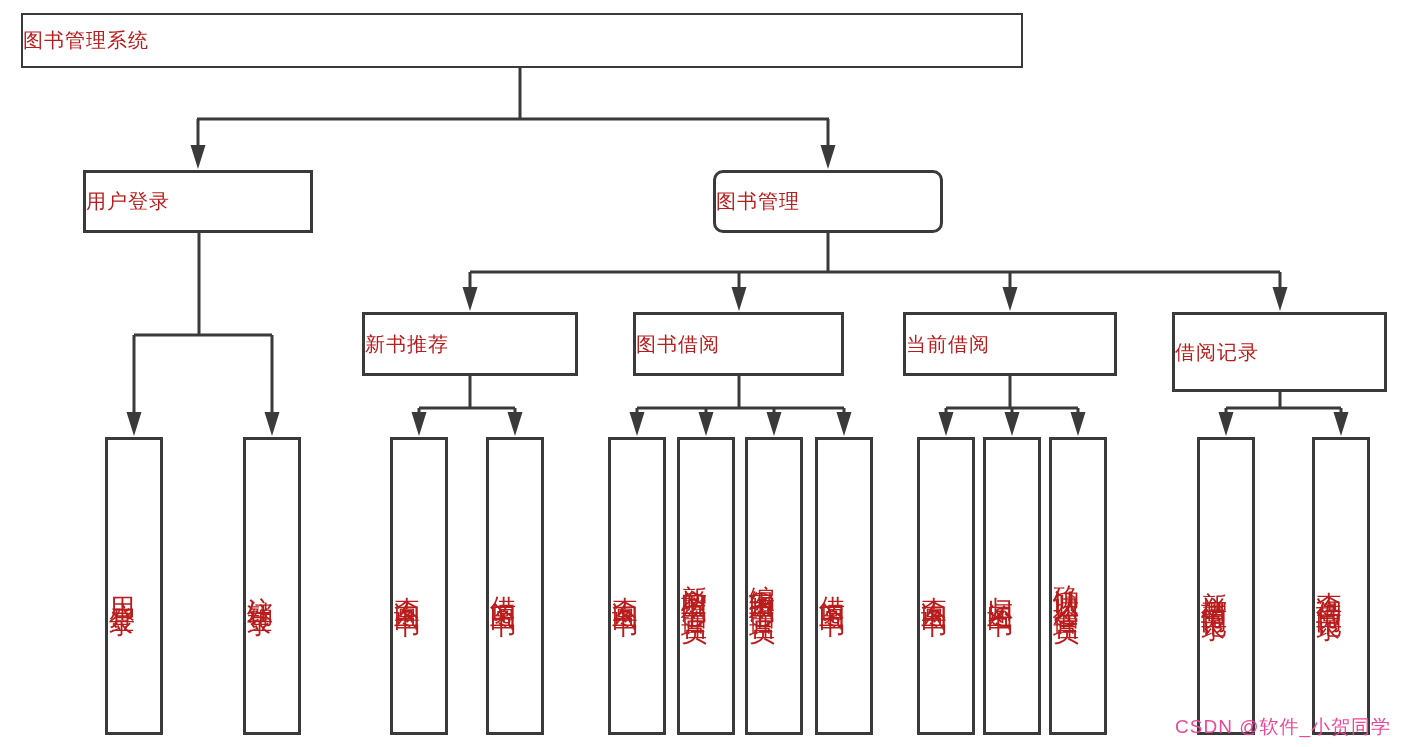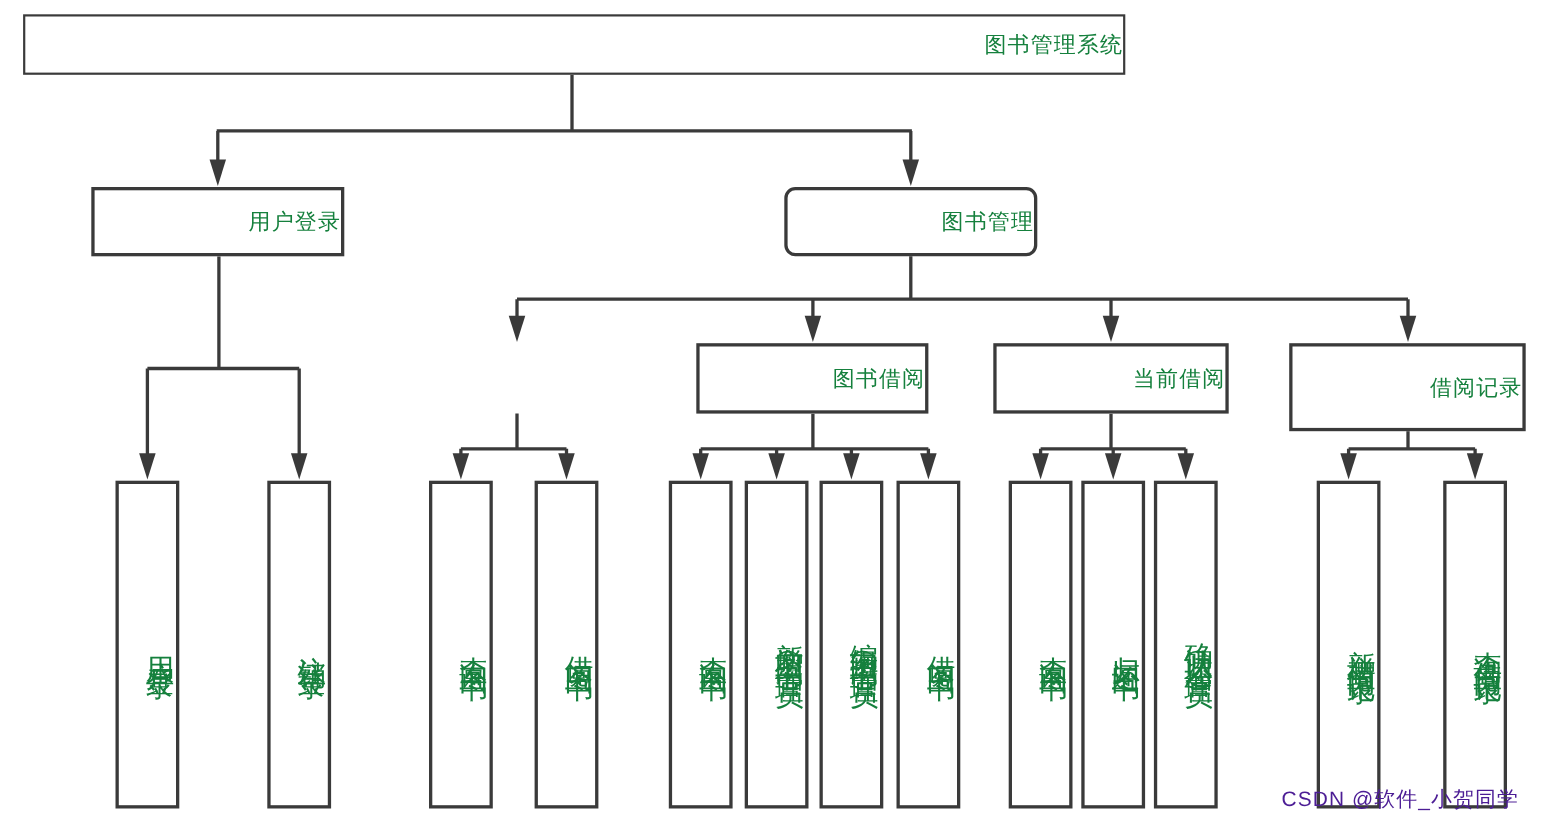--- a/index.html
+++ b/index.html
@@ -21,24 +21,24 @@
     top: 0;
     width: 1405px;
     height: 747px;
     pointer-events: none;
   }
   .box {
     position: absolute;
     box-sizing: border-box;
     background: #ffffff;
     border: 3px solid #3a3a3a;
-    color: #15803d;
+    color: #b91c1c;
     display: flex;
     align-items: center;
-    justify-content: flex-end;
+    justify-content: flex-start;
     z-index: 2;
   }
   .hbox {
     font-size: 20px;
     letter-spacing: 1px;
   }
   .root {
     border-width: 2px;
   }
   .leaf {
@@ -49,24 +49,24 @@
   }
   .leaf span {
     writing-mode: vertical-rl;
     text-orientation: mixed;
     letter-spacing: 5px;
     line-height: 1.1;
   }
   .watermark {
     position: absolute;
     top: 714px;
-    right: 24px;
+    right: 14px;
     font-size: 19px;
     letter-spacing: 1px;
-    color: #4c1d95;
+    color: #ec4899;
     z-index: 3;
     white-space: nowrap;
   }
 </style>
 </head>
 <body>
 
 <div class="canvas">
 
   <svg class="connectors" viewBox="0 0 1405 747" aria-hidden="true">
@@ -106,20 +106,23 @@
     <span>图书管理系统</span>
   </div>
 
   <div class="box hbox" style="left:83px; top:170px; width:230px; height:63px;">
     <span>用户登录</span>
   </div>
   <div class="box hbox" style="left:713px; top:170px; width:230px; height:63px;border-radius:10px;">
     <span>图书管理</span>
   </div>
 
+  <div class="box hbox" style="left:362px; top:312px; width:216px; height:64px;">
+    <span>新书推荐</span>
+  </div>
   <div class="box hbox" style="left:633px; top:312px; width:211px; height:64px;">
     <span>图书借阅</span>
   </div>
   <div class="box hbox" style="left:903px; top:312px; width:214px; height:64px;">
     <span>当前借阅</span>
   </div>
   <div class="box hbox" style="left:1172px; top:312px; width:215px; height:80px;">
     <span>借阅记录</span>
   </div>
 

